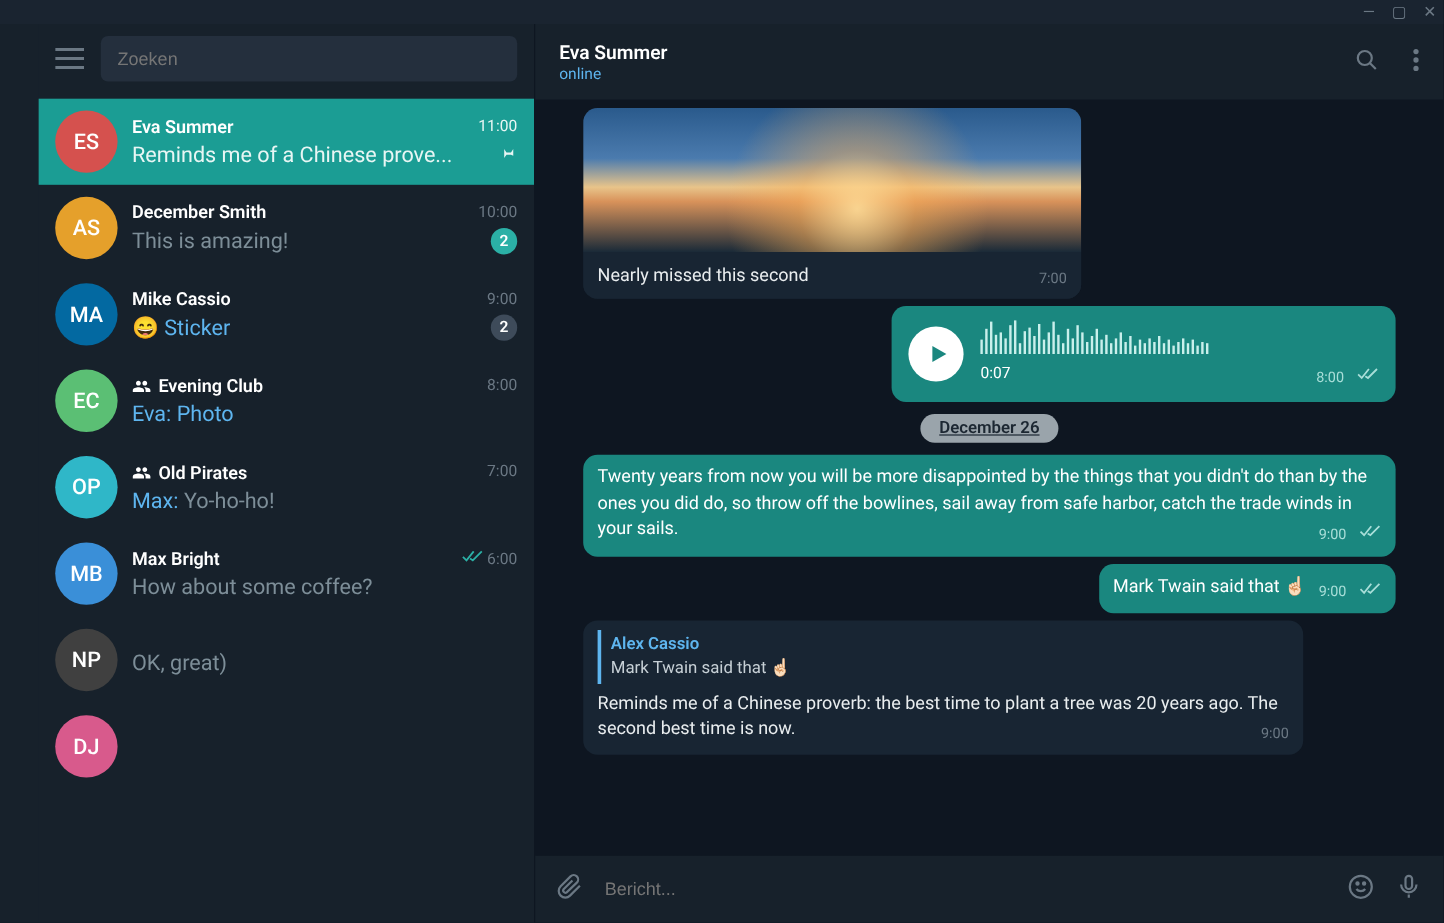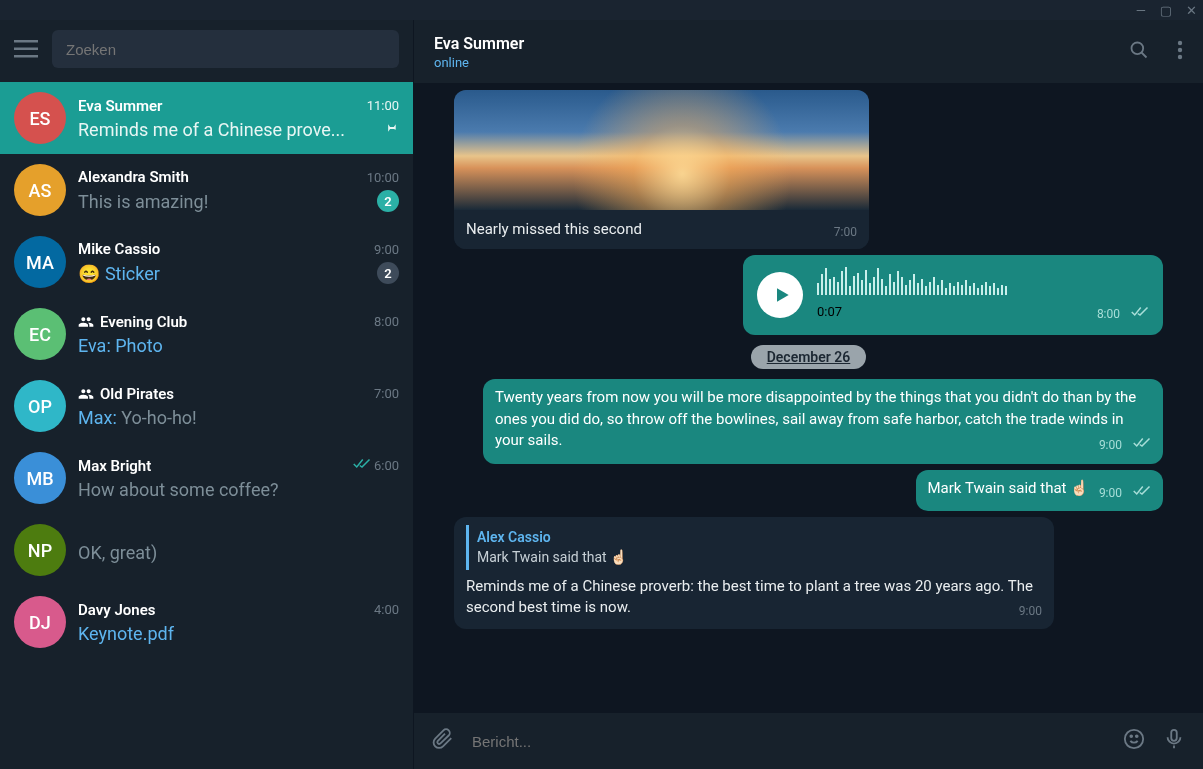--- a/index.html
+++ b/index.html
@@ -1,19 +1,19 @@
 <!DOCTYPE html>
 <html><head>
 <meta charset="utf-8">
 <style>
 * { box-sizing: border-box; margin: 0; padding: 0; }
 body { font-family: -apple-system, "Segoe UI", Roboto, Arial, sans-serif; background:#17212b; color:#fff; width:1203px; height:769px; overflow:hidden; }
 .title-bar { height:20px; background:#1a2430; display:flex; justify-content:flex-end; align-items:center; padding:0 6px; gap:14px; }
 .title-bar span { color:#6b7884; font-size:13px; cursor:pointer; }
-.app { display:flex; height:749px; }
+.app { display:flex; height:749px;margin-left:32px; }
 .sidebar { width:414px; background:#17212b; display:flex; flex-direction:column; border-right:1px solid #0e1621; }
 .search-row { display:flex; align-items:center; padding:10px 14px 14px 14px; gap:14px; }
 .hamburger { width:24px; color:#6b7884; cursor:pointer; }
 .hamburger svg { width:24px; height:18px; display:block; }
 .search-box { flex:1; background:#242f3d; border-radius:6px; height:38px; display:flex; align-items:center; padding:0 14px; }
 .search-box input { background:transparent; border:none; outline:none; color:#6b7884; font-size:15px; width:100%; }
 .chat-list { flex:1; overflow:hidden; }
 .chat-item { display:flex; align-items:center; padding:8px 14px; height:72px; cursor:pointer; position:relative; }
 .chat-item.active { background:#2b5278; background:#1f9890; }
 .chat-item.active { background:#2b8f8b; }
@@ -69,21 +69,21 @@
 .img-bubble { padding:0; overflow:hidden; width:415px; }
 .img-bubble .fake-img { width:100%; height:120px; background:linear-gradient(180deg,#2a5a8c 0%,#4b7bae 35%,#e8c48a 55%,#d8925a 65%,#1a2a38 100%); position:relative;}
 .img-bubble .fake-img::before{content:'';position:absolute;inset:0;background:radial-gradient(circle at 55% 70%, rgba(255,220,150,.9) 0%, rgba(255,180,90,.45) 20%, transparent 45%);}
 .img-bubble .caption { display:flex; justify-content:space-between; align-items:center; padding:8px 12px; background:#182533;}
 .voice-bubble { width:420px; display:flex; align-items:center; gap:14px; padding:10px 14px;}
 .play-btn { width:46px; height:46px; border-radius:50%; background:#fff; display:flex; align-items:center; justify-content:center; cursor:pointer; flex-shrink:0;}
 .play-btn svg { width:20px; height:20px; fill:#1a877f; margin-left:3px;}
 .waveform { display:flex; align-items:flex-end; gap:2px; flex:1; height:30px;}
 .waveform span{ width:2px; background:#c9efeb; height:50%; }
 .voice-under { display:flex; justify-content:space-between; align-items:center; width:100%; margin-top:4px;}
-.voice-dur { font-size:13px; color:#000000; }
+.voice-dur { font-size:13px; color:#ffffff; }
 .date-chip { background:#c4c9cc; background:#97a0a6; color:#1c2732; font-size:14px; font-weight:600; padding:4px 16px; border-radius:14px; margin:10px auto; display:table;}
 .date-chip{ background:#9aa4ab;text-decoration:underline; }
 .reply-strip { border-left:3px solid #5eb5ef; padding:2px 8px; margin-bottom:6px; }
 .reply-name { color:#5eb5ef; font-size:14px; font-weight:600; }
 .reply-text { color:#c7d0d6; font-size:14px; }
 
 .input-bar { height:56px; background:#17212b; display:flex; align-items:center; padding:0 18px; gap:18px; }
 .input-bar .inp { flex:1; background:transparent; border:none; outline:none; color:#6b7884; font-size:15px; }
 .icon-btn { color:#6b7884; cursor:pointer; }
 .dbl-check svg{ width:18px; height:14px; }
@@ -124,21 +124,21 @@
               <span class="pin-icon"><svg width="16" height="16" viewBox="0 0 24 24" fill="#e8f6f4">
                   <path d="M14 4l6 6-3 1-4 4 1 5-4-4-6 6 6-6-4-4 5 1 4-4z" transform="rotate(45 12 12)"></path>
                 </svg></span>
             </div>
           </div>
         </div>
         <div class="chat-item">
           <div class="avatar" style="background:#e5a02b">AS</div>
           <div class="chat-body">
             <div class="chat-top">
-              <div class="chat-name">Alexandra Smith</div>
+              <div class="chat-name">December Smith</div>
               <div class="chat-time">10:00</div>
             </div>
             <div class="chat-bottom">
               <div class="chat-preview">This is amazing!</div>
               <div class="badge ">2</div>
             </div>
           </div>
         </div>
         <div class="chat-item">
           <div class="avatar" style="background:#0369a1">MA</div>
@@ -190,38 +190,29 @@
                   <path d="M1 8l4 4L13 2"></path>
                   <path d="M9 10l3 2L22 2"></path>
                 </svg> 6:00</div>
             </div>
             <div class="chat-bottom">
               <div class="chat-preview">How about some coffee?</div>
             </div>
           </div>
         </div>
         <div class="chat-item">
-          <div class="avatar" style="background:#4d7c0f">NP</div>
+          <div class="avatar" style="background:#404040">NP</div>
           <div class="chat-body">
             <div class="chat-bottom">
               <div class="chat-preview">OK, great)</div>
             </div>
           </div>
         </div>
         <div class="chat-item">
           <div class="avatar" style="background:#d85a8c">DJ</div>
-          <div class="chat-body">
-            <div class="chat-top">
-              <div class="chat-name">Davy Jones</div>
-              <div class="chat-time">4:00</div>
-            </div>
-            <div class="chat-bottom">
-              <div class="chat-preview"><span class="special">Keynote.pdf</span></div>
-            </div>
-          </div>
         </div>
       </div>
   </div>
 
   <div class="main">
     <div class="chat-header">
       <div class="info">
         <div class="contact-name">Eva Summer</div>
         <div class="contact-status">online</div>
       </div>

